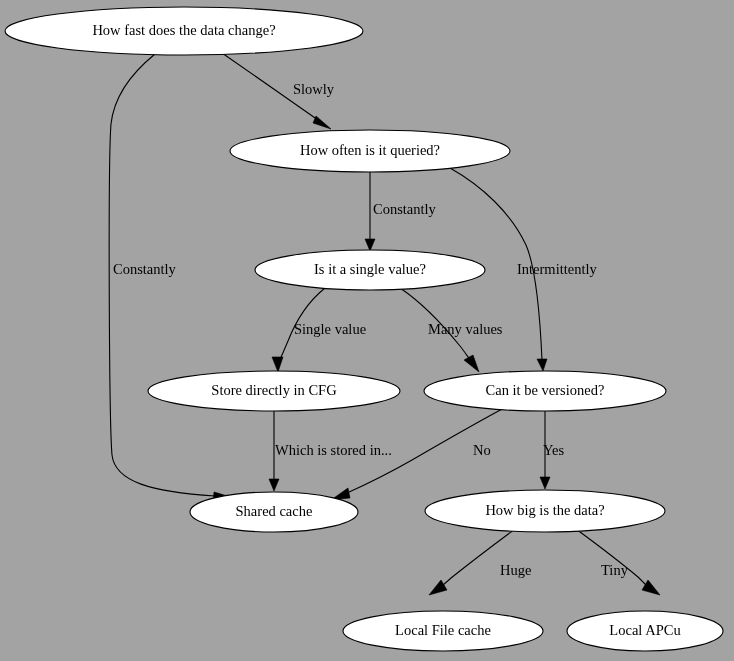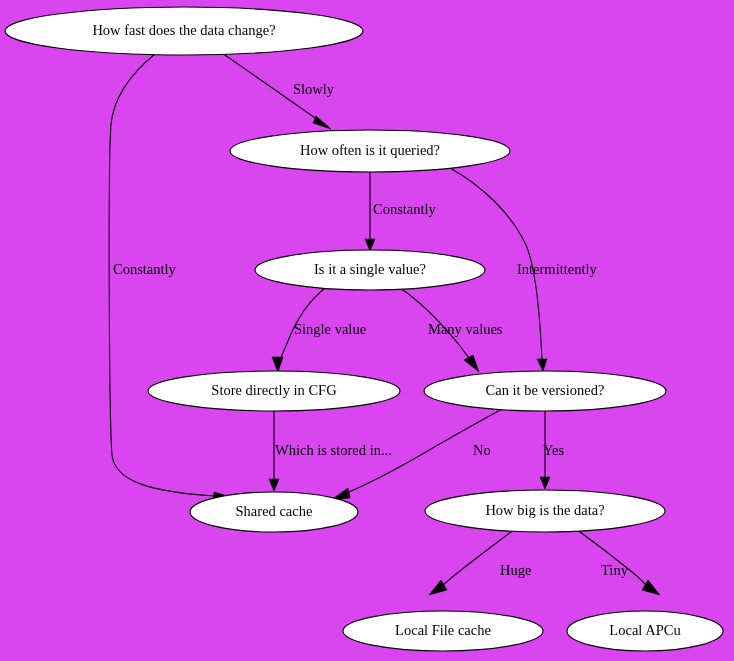--- a/index.html
+++ b/index.html
@@ -11,21 +11,21 @@
   body {
     width: 734px;
     height: 661px;
     font-family: "Liberation Serif", "DejaVu Serif", serif;
     overflow: hidden;
   }
   #diagram-root {
     position: relative;
     width: 734px;
     height: 661px;
-    background: #d946ef;
+    background: #a3a3a3;
   }
   svg#graph {
     display: block;
     width: 734px;
     height: 661px;
   }
   .node-ellipse {
     fill: #ffffff;
     stroke: #000000;
     stroke-width: 1.1;

